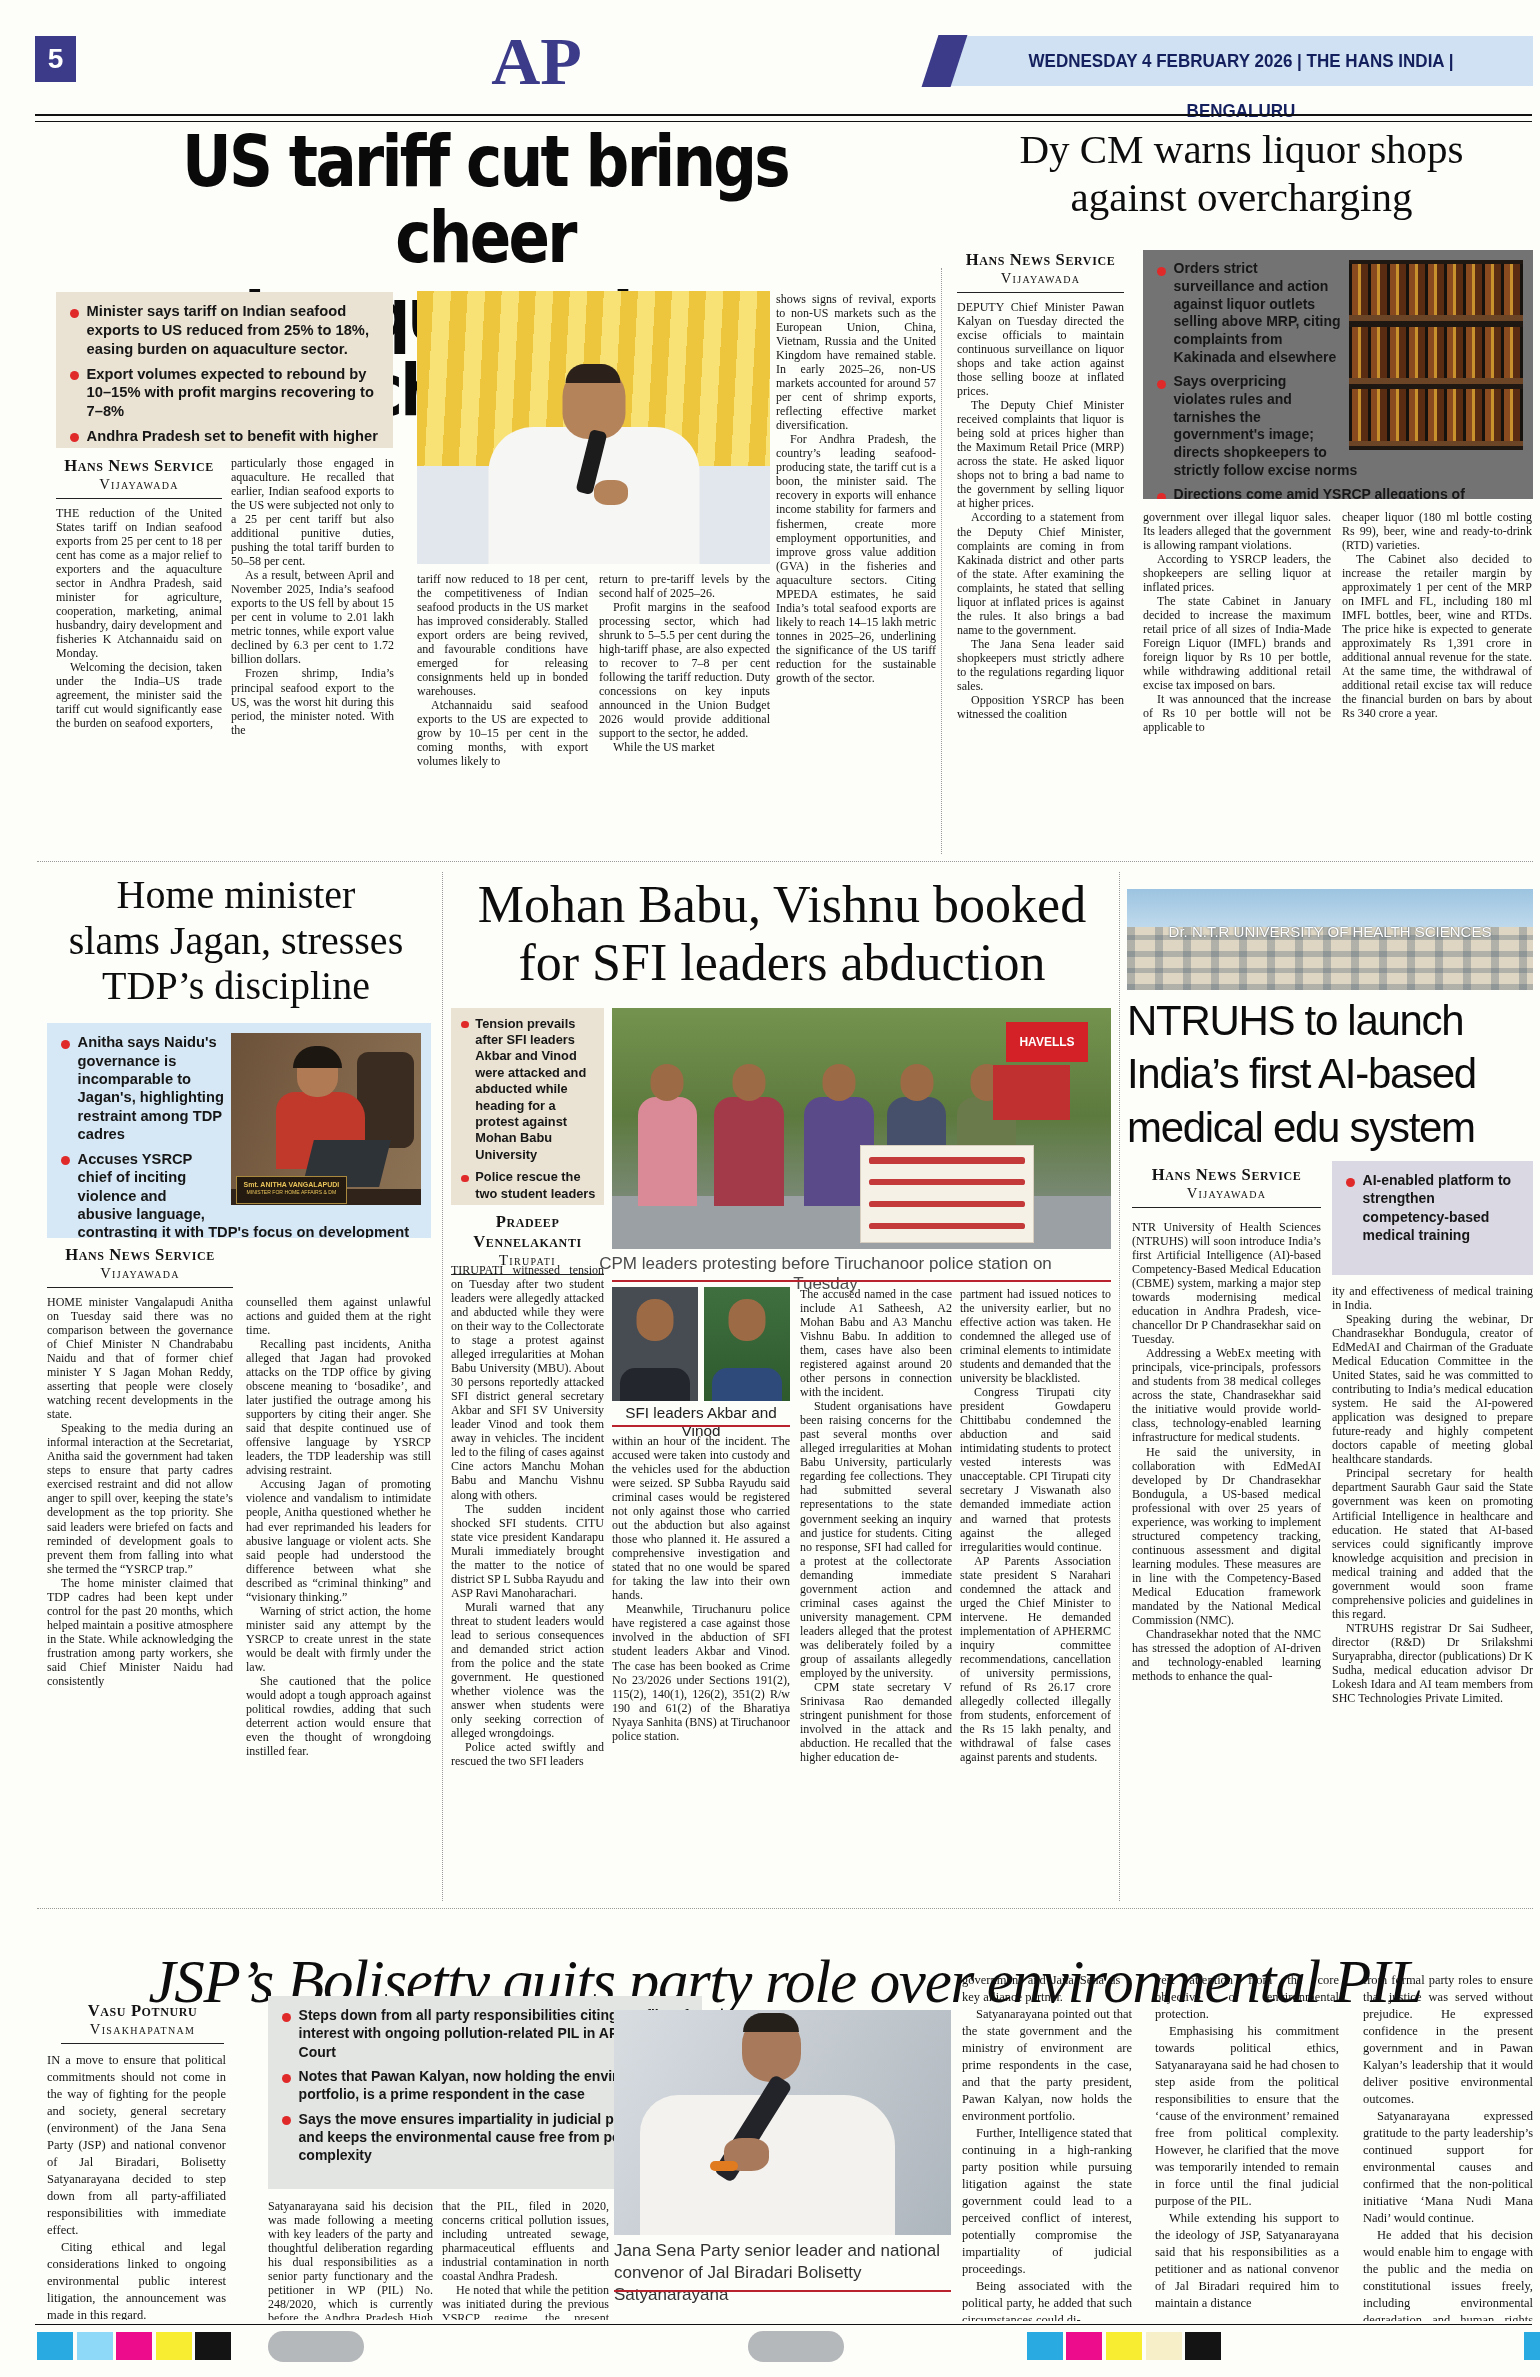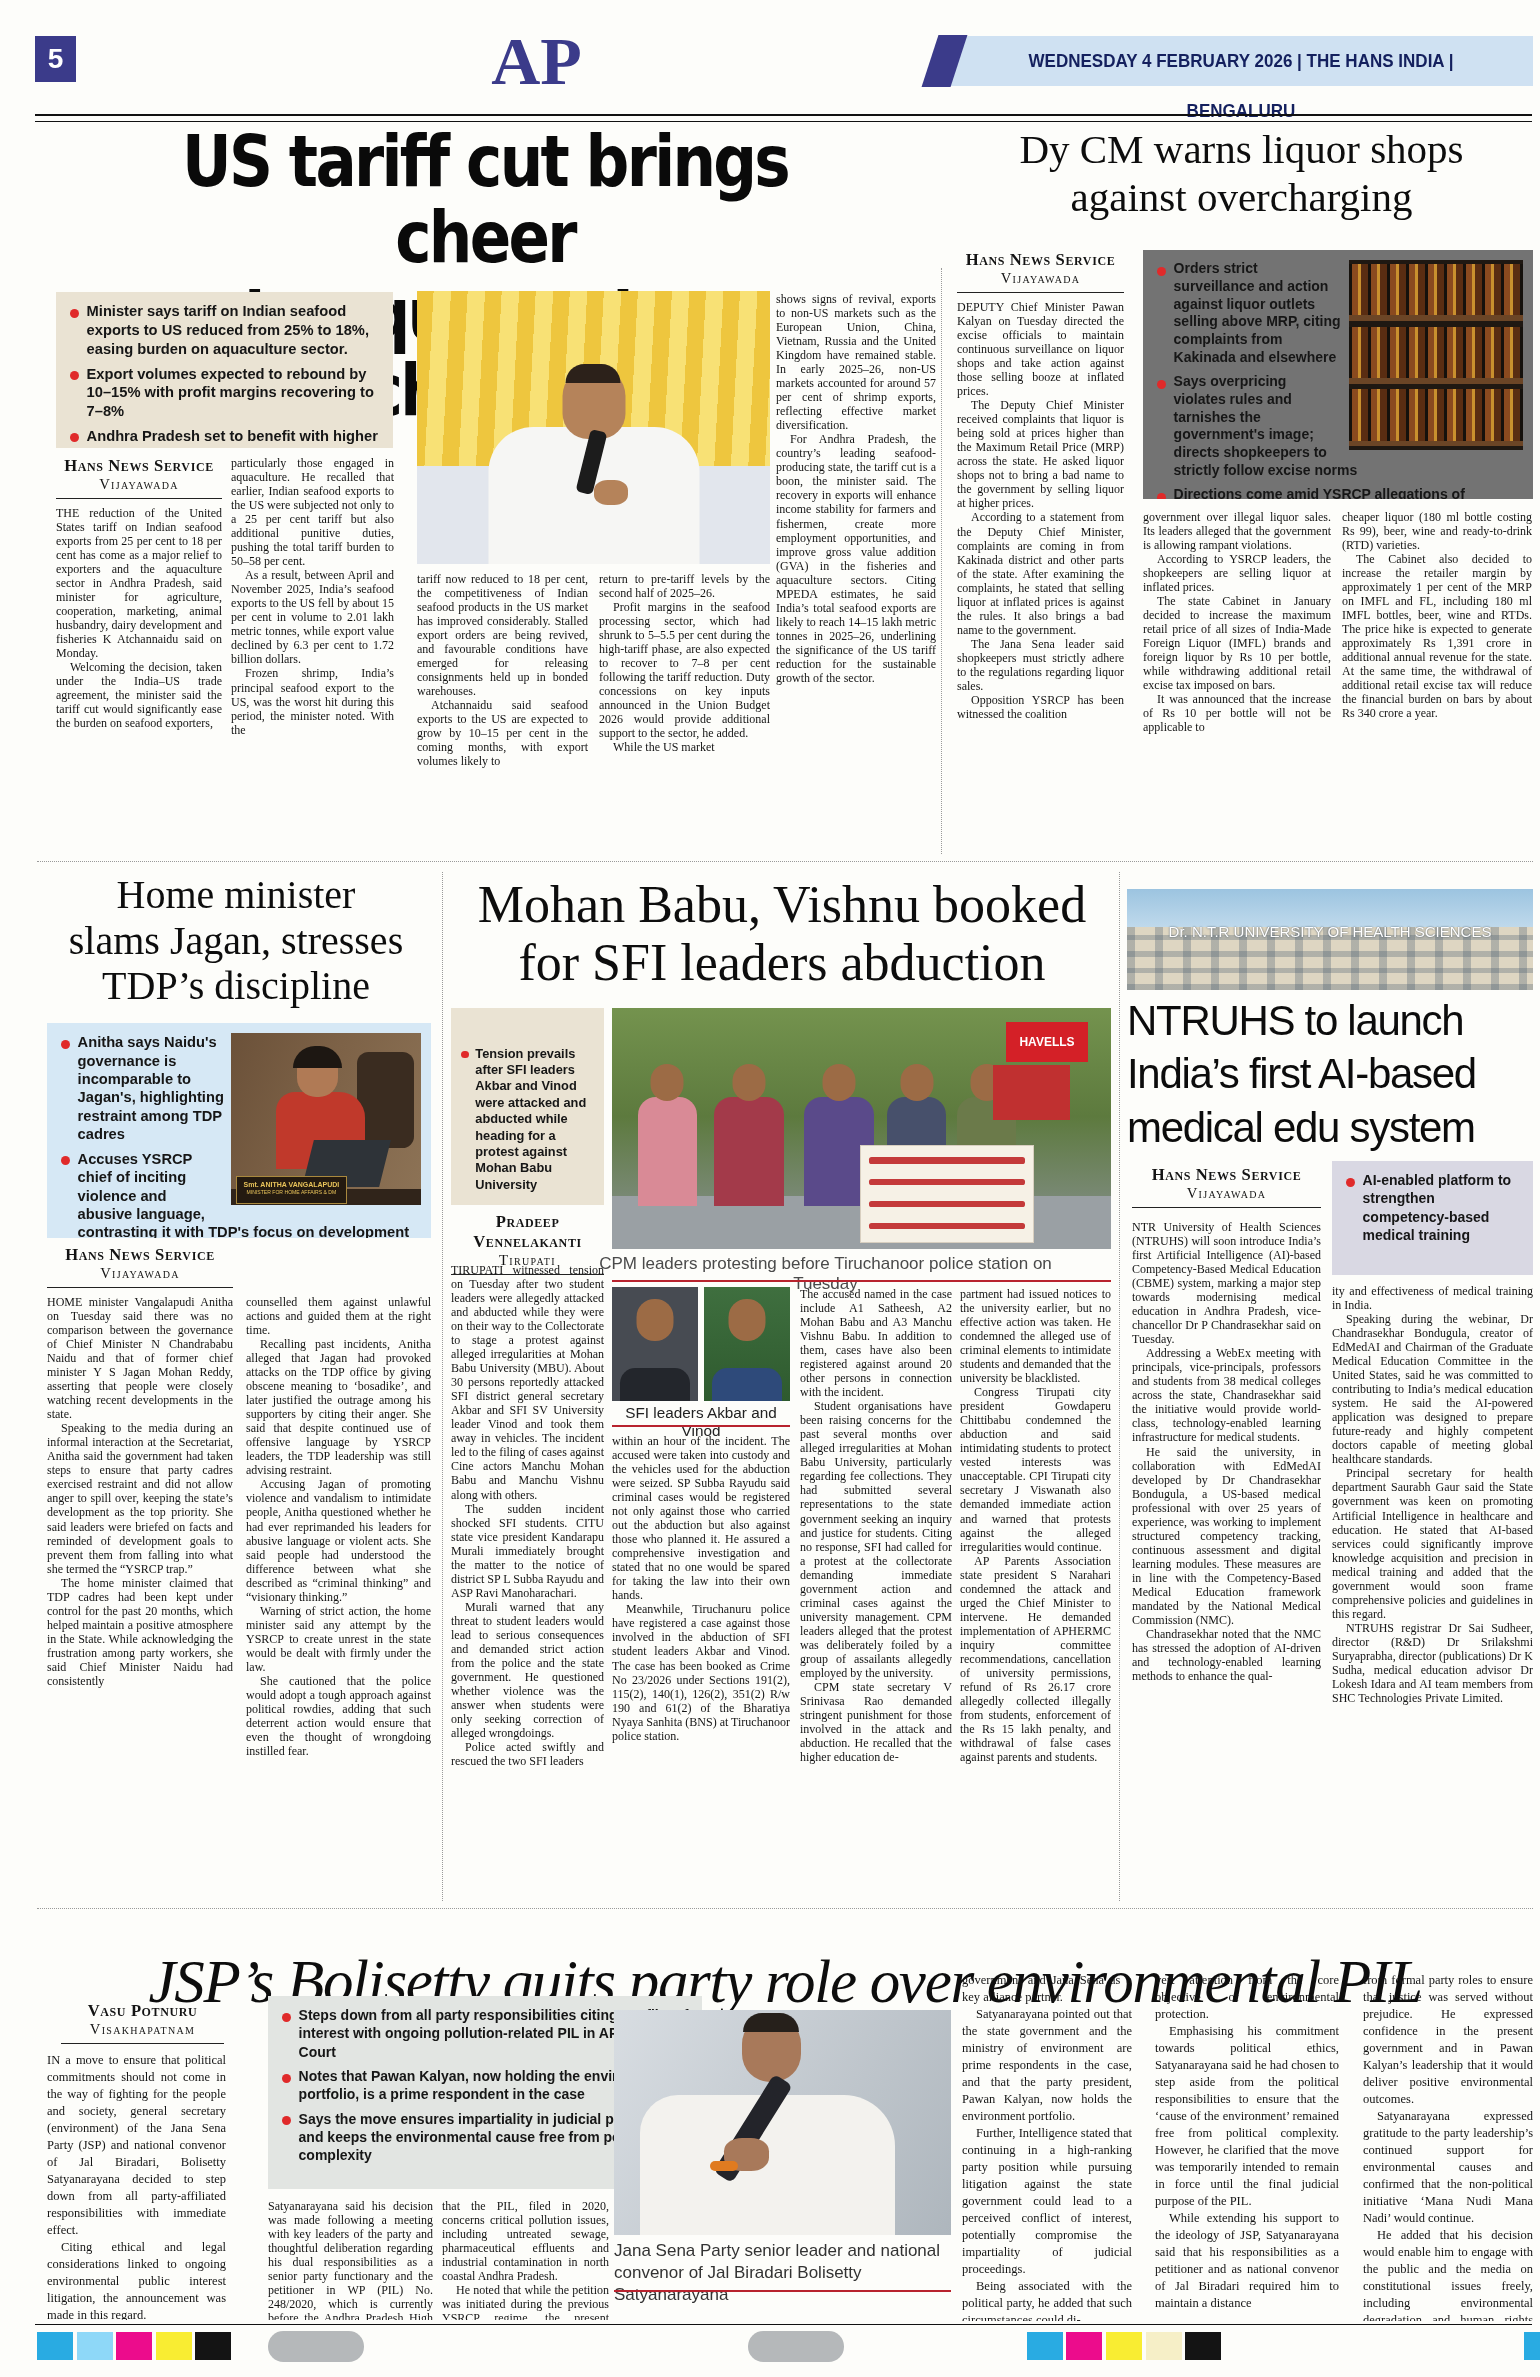--- a/index.html
+++ b/index.html
@@ -86,21 +86,21 @@
              color:#e8c35a;text-align:center;font-family:"Liberation Sans",sans-serif;}
   .nameplate .np1{font-size:7px;font-weight:bold;line-height:9px;margin-top:2.6px;}
   .nameplate .np2{font-size:5.1px;line-height:6.4px;}
   #home-byline{left:47px;top:1245px;width:186px;}
   #home-col1{left:47px;top:1295px;width:186px;height:605px;}
   #home-col2{left:246px;top:1295px;width:185px;height:605px;}
   #vrule2{left:442px;top:872px;height:1029px;}
   
   #mohan-headline{left:453px;top:876px;width:658px;font-size:52px;line-height:1.12;}
   #mohan-box{left:451px;top:1008px;width:153px;height:197px;background:#eae3d3;padding:7.7px 7.7px;}
-  #mohan-box li{font-size:12.8px;line-height:1.28;padding-left:16.6px;margin-top:30px;}
+  #mohan-box li{font-size:12.8px;line-height:1.28;padding-left:16.6px;}
   #mohan-box li:before{width:7.7px;height:7.7px;left:2.6px;top:5.1px;}
   #mohan-byline{left:451px;top:1212px;width:153px;}
   #mohan-col1{left:451px;top:1263px;width:153px;height:637px;}
   #mohan-photo{left:612px;top:1008px;width:499px;height:241px;background:linear-gradient(#74934e,#5d7a3e 45%,#8b9297);}
   .crowd-road{position:absolute;left:0;bottom:0;width:100%;height:22%;background:#9aa0a4;}
   .person{position:absolute;bottom:18%;width:59px;height:109px;border-radius:18px 18px 0 0;}
   .person:before{content:"";position:absolute;left:50%;top:-33px;transform:translateX(-50%);
                  width:33px;height:37px;background:#9c6b45;border-radius:16.6px;}
   .havells{position:absolute;right:23px;top:14px;width:82px;height:40px;background:#d42027;color:#fff;
            font-family:"Liberation Sans",sans-serif;font-weight:bold;font-size:12px;text-align:center;line-height:40px;}

